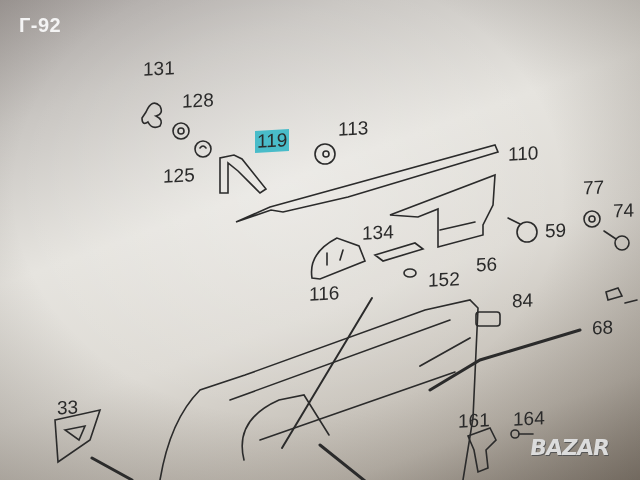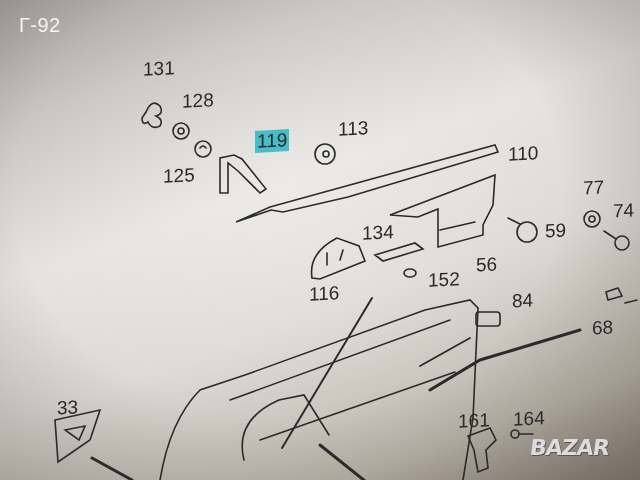--- a/index.html
+++ b/index.html
@@ -1,21 +1,21 @@
 <!DOCTYPE html>
 <html><head>
 <meta charset="utf-8">
 <style>
   html,body{margin:0;padding:0;}
   body{width:640px;height:480px;overflow:hidden;position:relative;
     background:linear-gradient(160deg,#a8a3a1 0%,#c9c6c2 18%,#e6e4df 40%,#dedbd5 60%,#bdb7ae 85%,#8f877d 100%);
     font-family:"Liberation Sans",sans-serif;}
   .vign{position:absolute;inset:0;pointer-events:none;
     background:radial-gradient(ellipse at 45% 40%,rgba(255,255,255,0.25) 0%,rgba(255,255,255,0) 55%,rgba(60,50,40,0.35) 100%);}
-  .badge{position:absolute;left:19px;top:14px;color:#f4f4f4;font-weight:normal;font-size:20px;letter-spacing:0.5px;}
+  .badge{position:absolute;left:19px;top:14px;color:#f4f4f4;font-weight:bold;font-size:20px;letter-spacing:0.5px;}
   .lbl{position:absolute;color:#2a2a2a;font-size:19px;font-family:"Liberation Sans",sans-serif;transform:skewY(-3deg);}
   .hl{background:#49bcc9;padding:0 2px;}
   svg{position:absolute;left:0;top:0;}
   .wm{position:absolute;left:530px;top:435px;color:#dcdcdc;font-weight:bold;font-size:22px;font-family:"DejaVu Sans",sans-serif;
     text-shadow:1px 1px 0 #555;letter-spacing:-1px;transform:skewX(-8deg);}
 </style>
 </head>
 <body>
 
 <div class="vign"></div>

